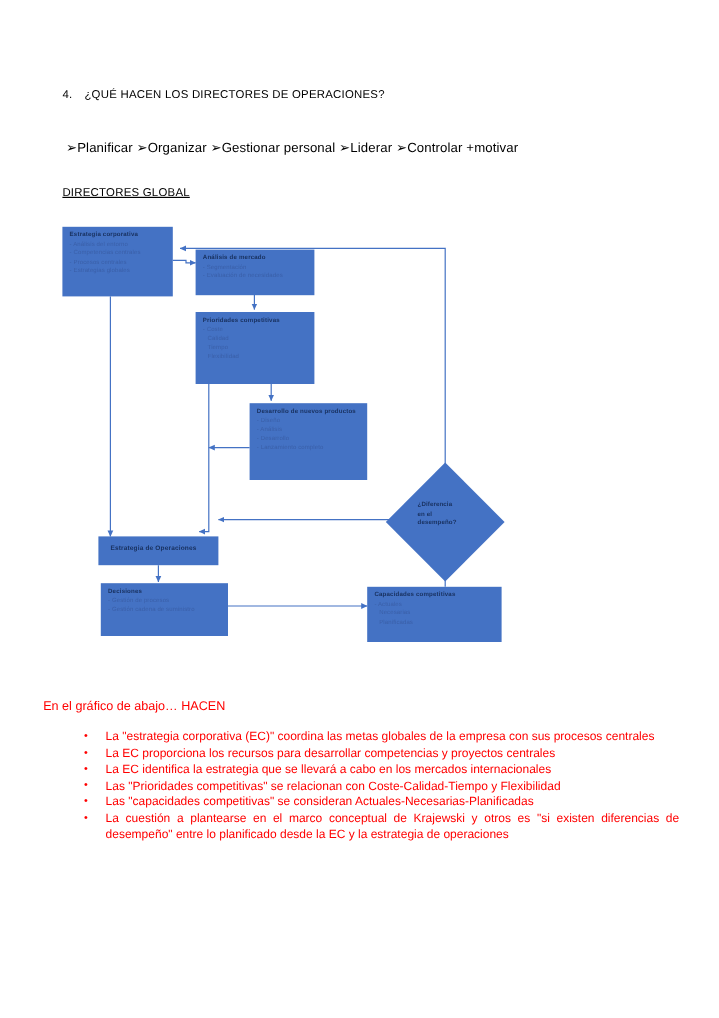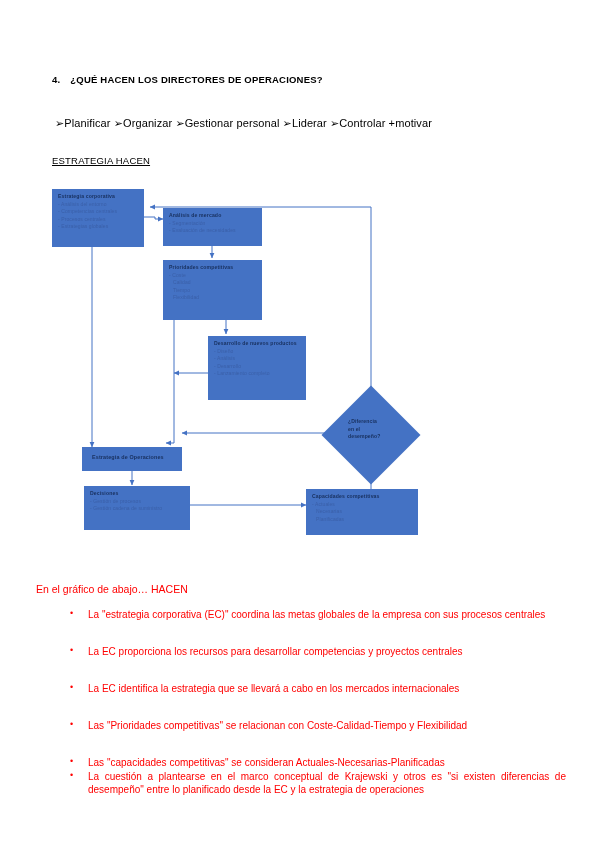--- a/index.html
+++ b/index.html
@@ -15,21 +15,21 @@
     color: #000000;
     overflow: hidden;
   }
 
   
   .heading {
     position: absolute;
     left: 52px;
     top: 74px;
     font-size: 9.5px;
-    font-weight: bold;
+    font-weight: normal;
     letter-spacing: 0.2px;
     white-space: nowrap;
   }
   .heading .num { margin-right: 10px; }
 
   .verbs {
     position: absolute;
     left: 55px;
     top: 117px;
     font-size: 11px;
@@ -129,32 +129,32 @@
     margin-bottom: 0.5px;
     text-align: justify;
   }
   #bullets li::before {
     content: "\2022";
     position: absolute;
     left: 4px;
     top: 0;
     font-size: 9px;
   }
-  #bullets li.nojust { text-align: left; margin-top: 24px; }
+  #bullets li.nojust { text-align: left; }
 </style>
 </head>
 <body>
 
 <div class="heading">
   <span class="num">4.</span><span>¿QUÉ HACEN LOS DIRECTORES DE OPERACIONES?</span>
 </div>
 
 <div class="verbs">➢Planificar ➢Organizar ➢Gestionar personal ➢Liderar ➢Controlar +motivar</div>
 
-<div class="section-label">ESTRATEGIA HACEN</div>
+<div class="section-label">DIRECTORES GLOBAL</div>
 
 <div id="diagram">
 
   <svg viewBox="0 0 599 390">
     <defs>
       <marker id="ah" markerWidth="6" markerHeight="6" refX="5" refY="3" orient="auto">
         <path d="M0,0.6 L5.2,3 L0,5.4 z" fill="#4472C4"></path>
       </marker>
     </defs>
     <g stroke="#4472C4" stroke-width="1" fill="none" marker-end="url(#ah)">

